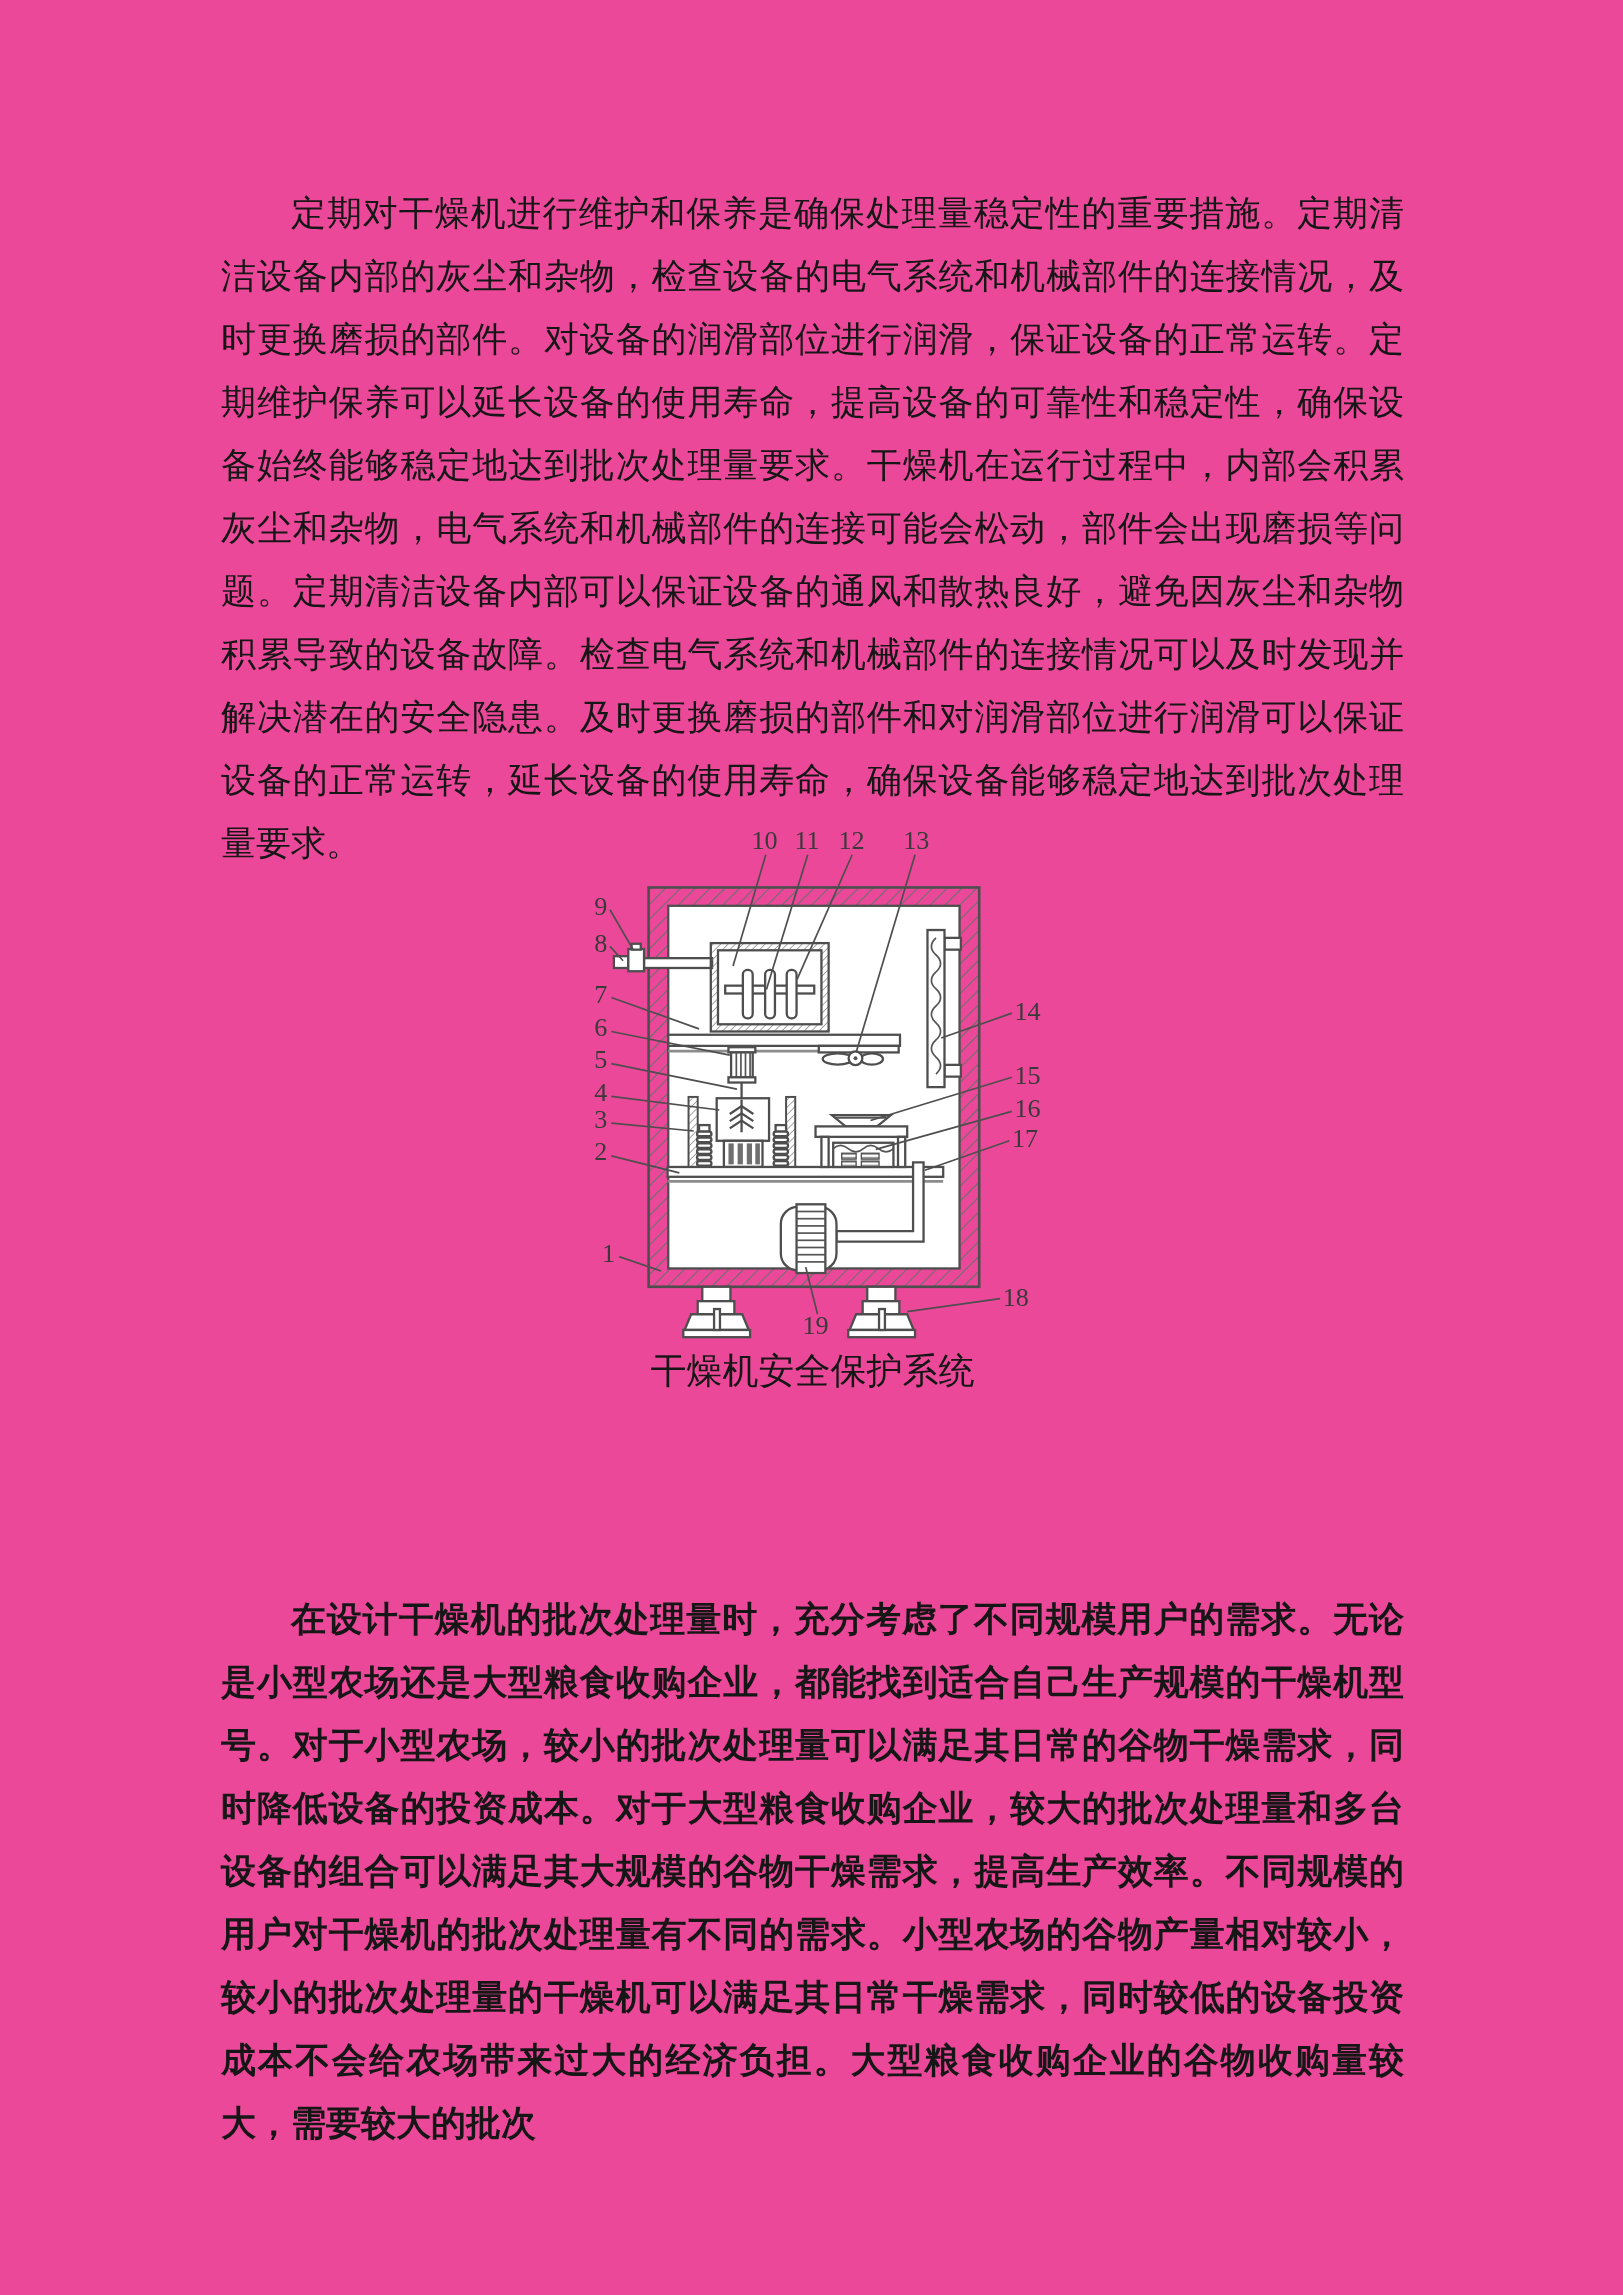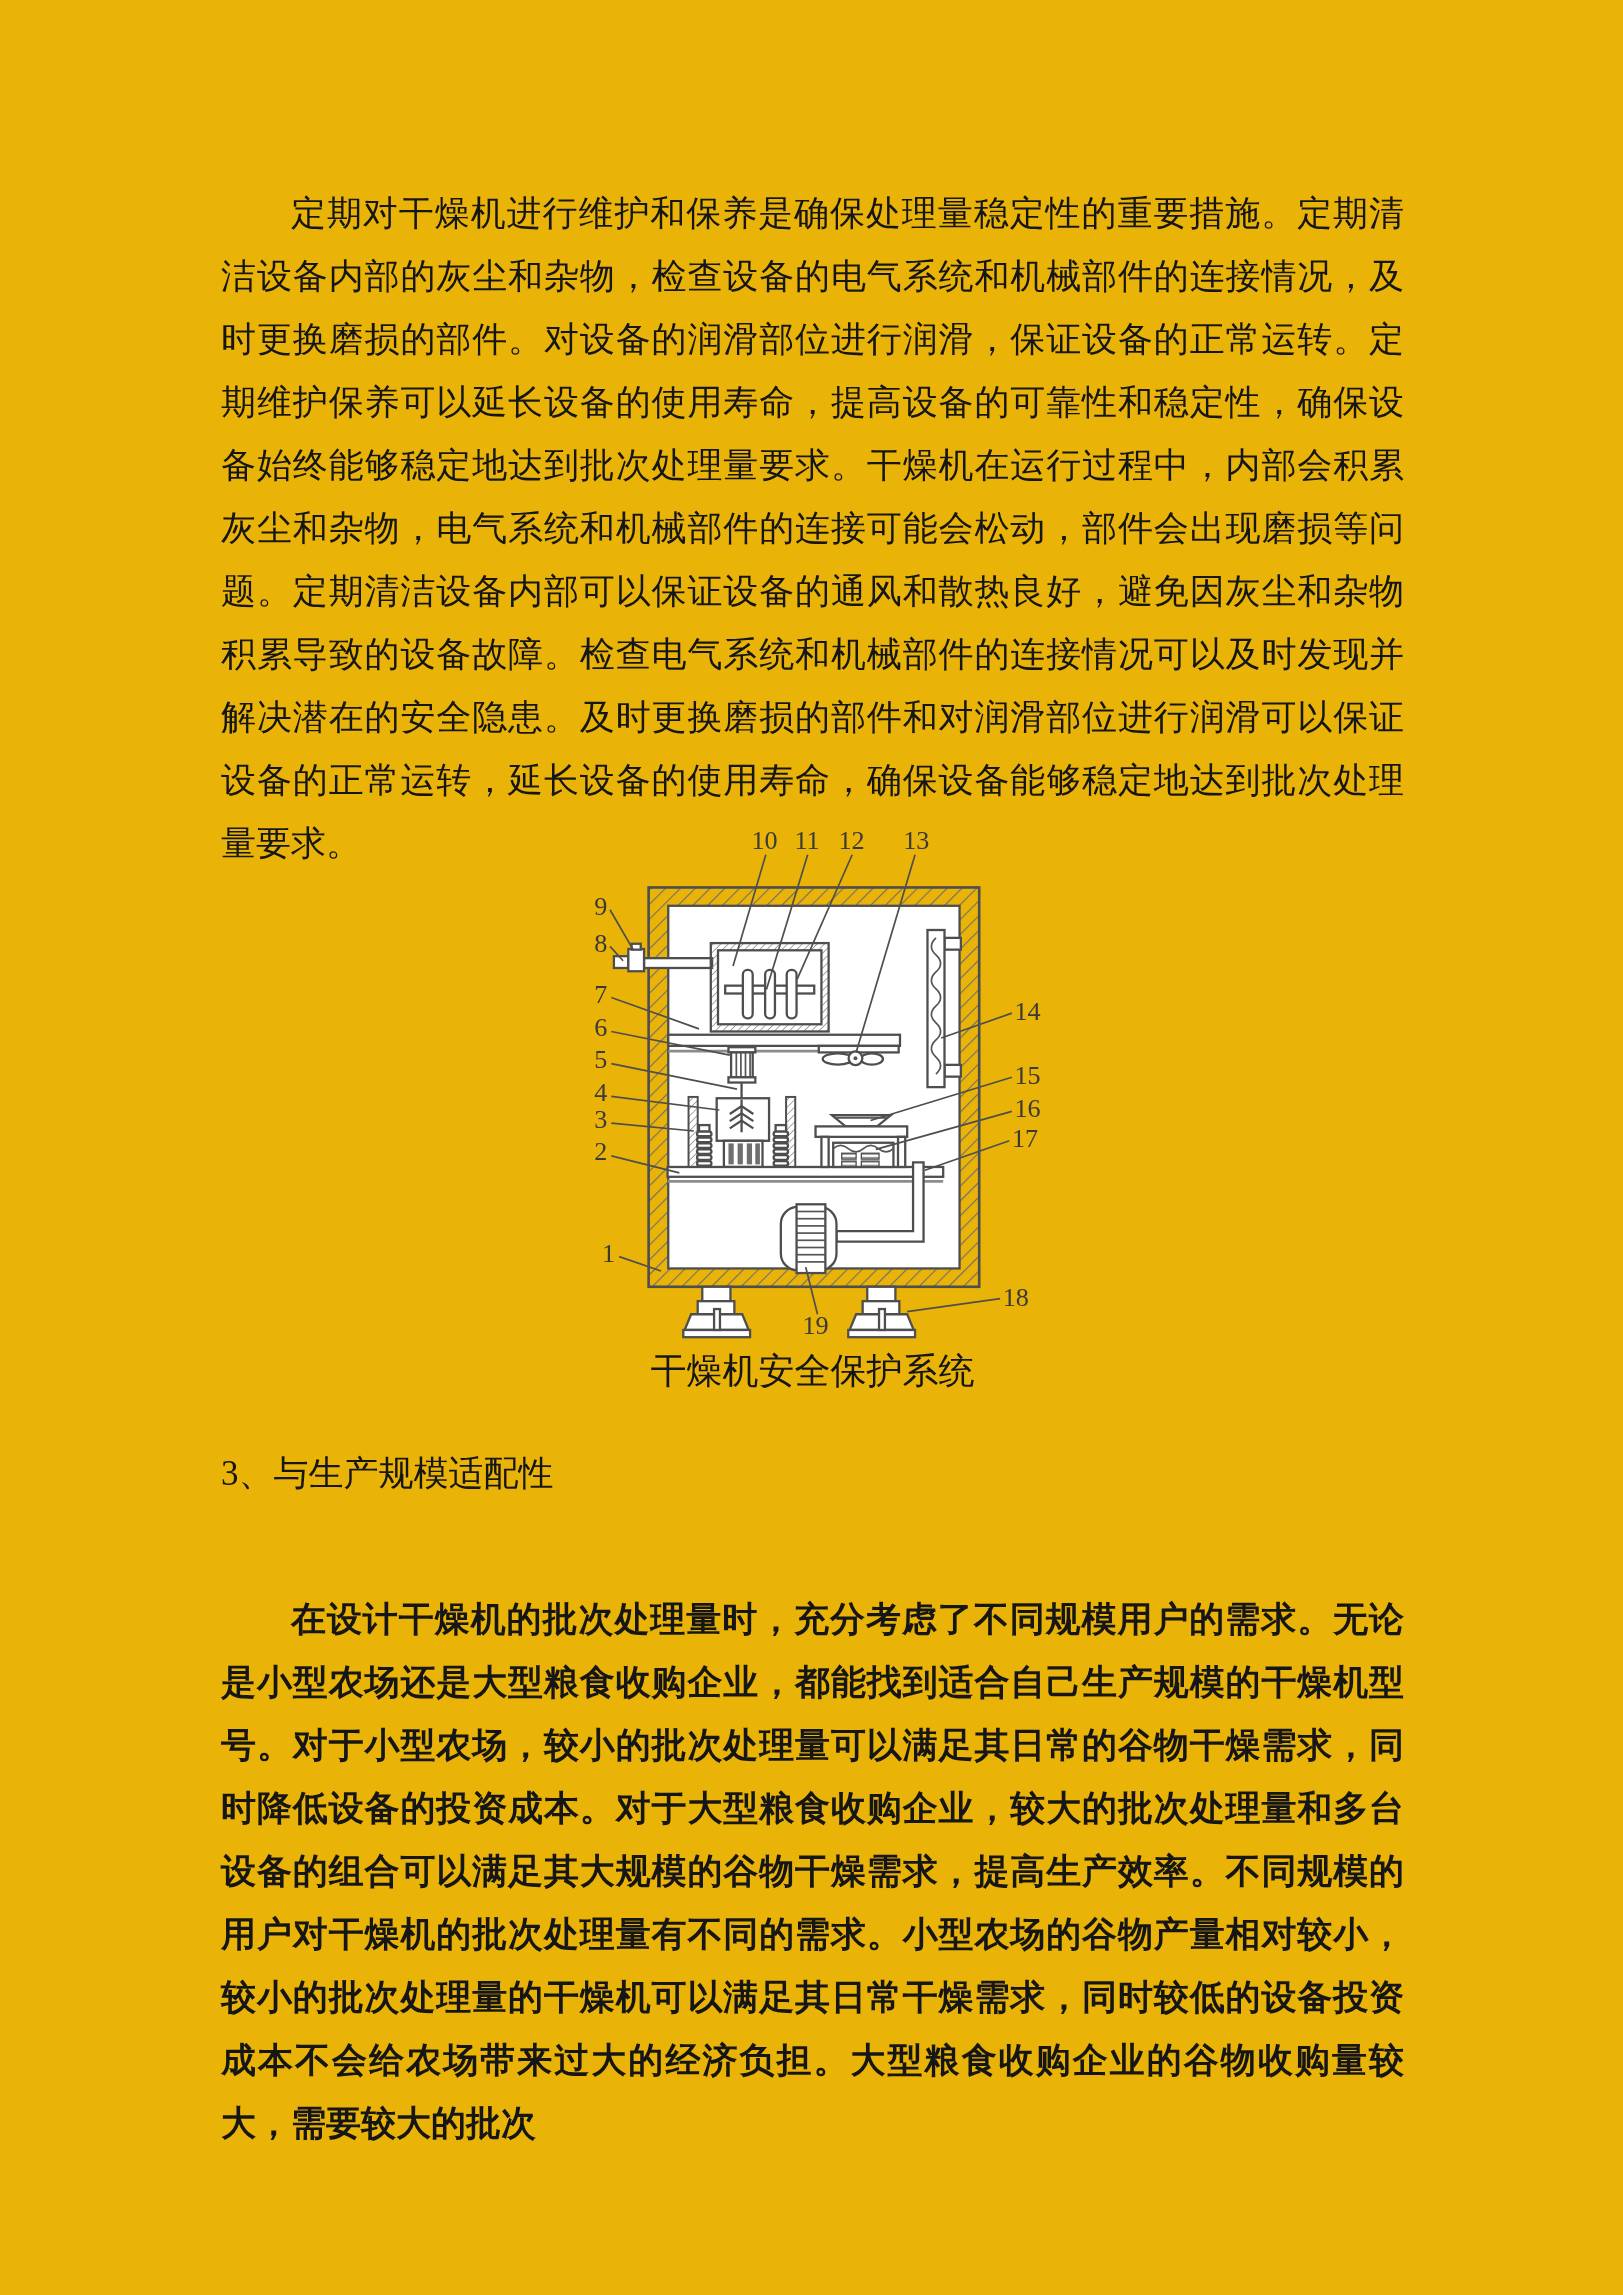--- a/index.html
+++ b/index.html
@@ -1,19 +1,19 @@
 <!DOCTYPE html>
 <html style="font-size:10.5px"><head>
 <meta charset="utf-8">
 <style>
   html,body{margin:0;padding:0;background:#9a9a9a;}
   .page{
     position:relative;
     width:1623px;height:2295px;
-    background:#eab308;
+    background:#ec4899;
     font-family:"Liberation Serif","DejaVu Serif",serif;
     color:#161616;
     overflow:hidden;
   }
   .body-text{
     position:absolute;
     left:221px;width:1183px;
     font-size:35px;line-height:63px;
     text-align:justify;
     line-break:strict;
@@ -253,19 +253,18 @@
         <text class="part-num" x="682" y="450" text-anchor="start">16</text>
         <text class="part-num" x="678" y="496" text-anchor="start">17</text>
         <text class="part-num" x="664" y="740" text-anchor="start">18</text>
         <text class="part-num" x="378" y="782" text-anchor="middle">19</text>
       </g>
     </svg>
   </div>
 
   <div class="fig-caption">干燥机安全保护系统</div>
 
-  <div class="h-num" style="top:1448px;">3、与生产规模适配性</div>
 
 
   <div class="body-text indent" style="top:1588px;font-weight:bold;">在设计干燥机的批次处理量时，充分考虑了不同规模用户的需求。无论是小型农场还是大型粮食收购企业，都能找到适合自己生产规模的干燥机型号。对于小型农场，较小的批次处理量可以满足其日常的谷物干燥需求，同时降低设备的投资成本。对于大型粮食收购企业，较大的批次处理量和多台设备的组合可以满足其大规模的谷物干燥需求，提高生产效率。不同规模的用户对干燥机的批次处理量有不同的需求。小型农场的谷物产量相对较小，较小的批次处理量的干燥机可以满足其日常干燥需求，同时较低的设备投资成本不会给农场带来过大的经济负担。大型粮食收购企业的谷物收购量较大，需要较大的批次</div>
 
 </div>
 
 
 </body></html>

